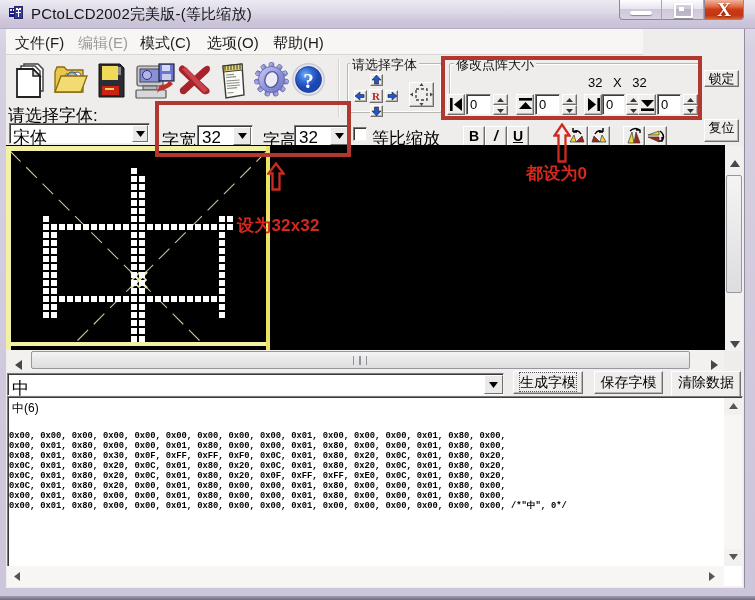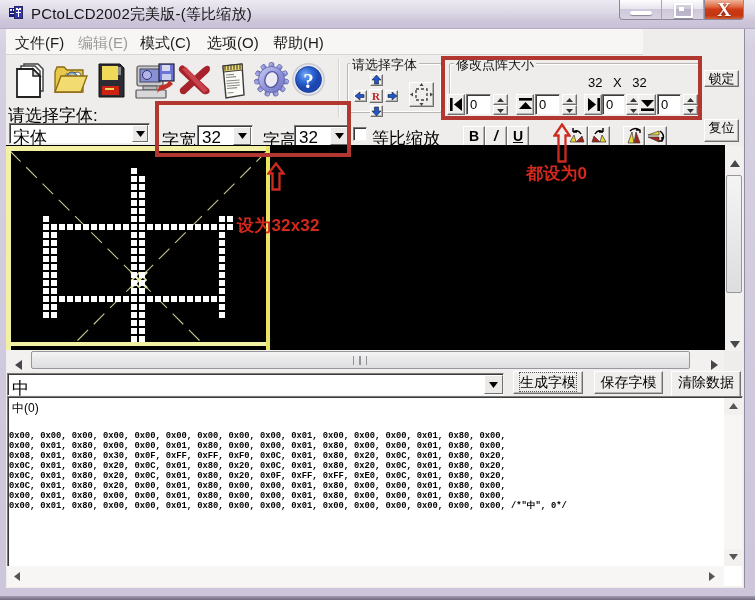--- a/index.html
+++ b/index.html
@@ -512,21 +512,21 @@
 <div class="cmbtn" style="left:478px;top:346px;width:19px;height:19px;">
       <svg width="9" height="6" viewBox="0 0 9 6" style="margin-top:6px">
         <path d="M0 0 H9 L4.5 6 Z" fill="#000"></path>
       </svg>
     </div>
 <div class="btn3d" style="left:507px;top:342px;width:70px;height:23px;font-size:14px;text-align:center;line-height:21px;"><span style="outline:1px dotted #555;padding:1px 0px;">生成字模</span></div>
 <div class="btn3d" style="left:588px;top:342px;width:69px;height:23px;font-size:14px;text-align:center;line-height:21px;">保存字模</div>
 <div class="btn3d" style="left:665px;top:342px;width:70px;height:33px;font-size:14px;text-align:center;line-height:21px;">清除数据</div>
 
 <div class="sunken" style="left:1px;top:367px;width:736px;height:191px;background:#fff;"></div>
-<div class="abs" style="left:6px;top:371px;width:710px;height:16px;font-size:12px;color:#000;">中(0)</div>
+<div class="abs" style="left:6px;top:371px;width:710px;height:16px;font-size:12px;color:#000;">中(6)</div>
 <div class="abs" style="left:3px;top:403px;width:714px;font-family:'Liberation Mono',monospace;font-size:8.8px;line-height:9.95px;color:#000;font-weight:bold;letter-spacing:-0.05px;white-space:nowrap;">0x00, 0x00, 0x00, 0x00, 0x00, 0x00, 0x00, 0x00, 0x00, 0x01, 0x00, 0x00, 0x00, 0x01, 0x80, 0x00,<br>0x00, 0x01, 0x80, 0x00, 0x00, 0x01, 0x80, 0x00, 0x00, 0x01, 0x80, 0x00, 0x00, 0x01, 0x80, 0x00,<br>0x08, 0x01, 0x80, 0x30, 0x0F, 0xFF, 0xFF, 0xF0, 0x0C, 0x01, 0x80, 0x20, 0x0C, 0x01, 0x80, 0x20,<br>0x0C, 0x01, 0x80, 0x20, 0x0C, 0x01, 0x80, 0x20, 0x0C, 0x01, 0x80, 0x20, 0x0C, 0x01, 0x80, 0x20,<br>0x0C, 0x01, 0x80, 0x20, 0x0C, 0x01, 0x80, 0x20, 0x0F, 0xFF, 0xFF, 0xE0, 0x0C, 0x01, 0x80, 0x20,<br>0x0C, 0x01, 0x80, 0x20, 0x00, 0x01, 0x80, 0x00, 0x00, 0x01, 0x80, 0x00, 0x00, 0x01, 0x80, 0x00,<br>0x00, 0x01, 0x80, 0x00, 0x00, 0x01, 0x80, 0x00, 0x00, 0x01, 0x80, 0x00, 0x00, 0x01, 0x80, 0x00,<br>0x00, 0x01, 0x80, 0x00, 0x00, 0x01, 0x80, 0x00, 0x00, 0x01, 0x00, 0x00, 0x00, 0x00, 0x00, 0x00, /*"中", 0*/</div>
 
 <div class="sb-track" style="left:718px;top:369px;width:18px;height:168px;background:#f7f6f5;"></div>
 <div class="abs" style="left:718px;top:369px;width:18px;height:17px;background:#f2f1f0;">
       <svg width="9" height="6" viewBox="0 0 9 6" style="display:block;margin:5px auto">
         <path d="M4.5 0 L9 6 L0 6 Z" fill="#555"></path>
       </svg>
     </div>
 <div class="abs" style="left:718px;top:520px;width:18px;height:17px;background:#f2f1f0;">
       <svg width="9" height="6" viewBox="0 0 9 6" style="display:block;margin:5px auto">

